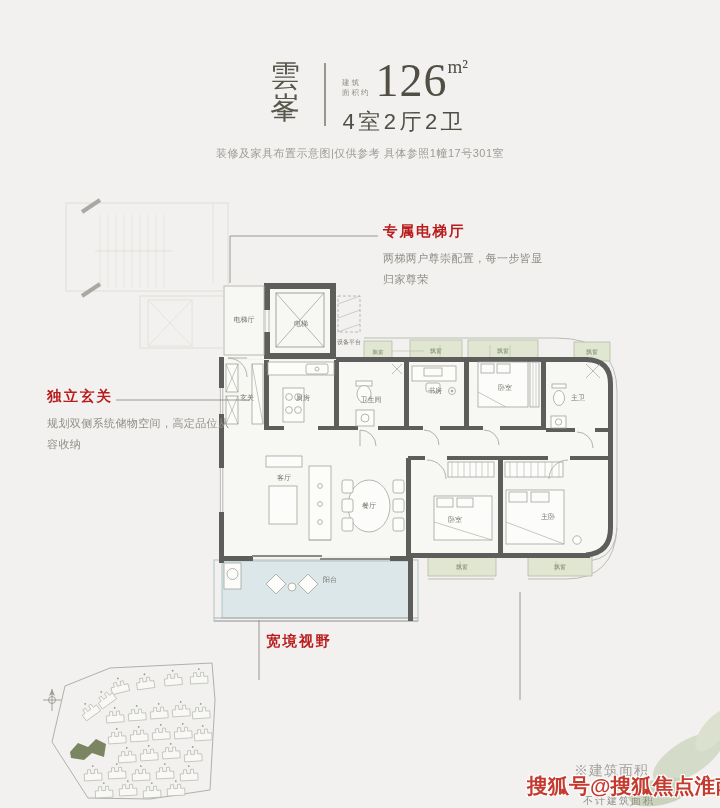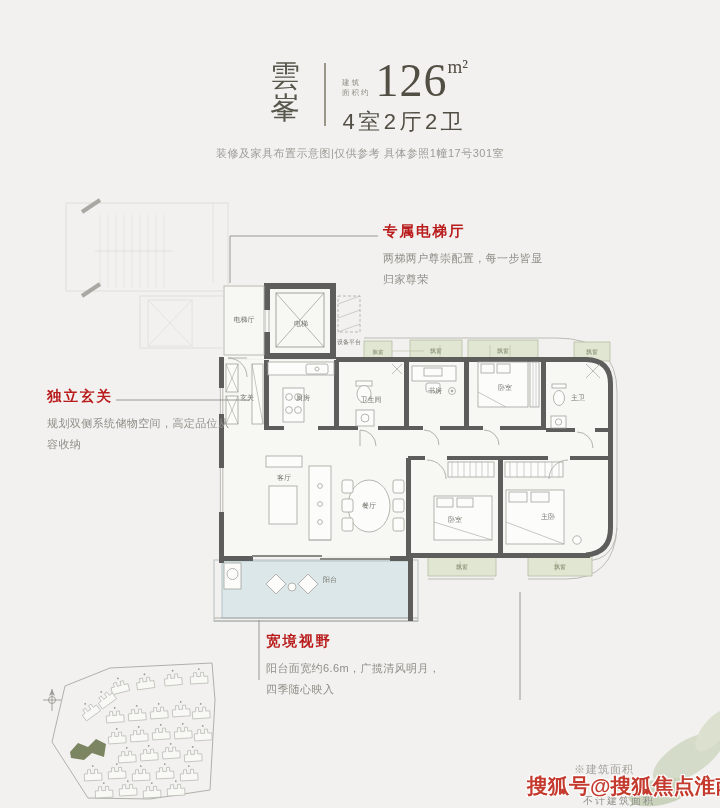--- a/index.html
+++ b/index.html
@@ -24,21 +24,21 @@
   
   .ann{position:absolute;}
   .ann h3{font-size:14.5px;color:#b91c1c;font-weight:600;letter-spacing:2px;margin:0;}
   .ann p{margin:7px 0 0;font-size:11px;color:#8f8f88;line-height:21px;letter-spacing:0.4px;}
   .ann-elevator{left:383px;top:222px;}
   .ann-foyer{left:47px;top:387px;}
   .ann-view{left:266px;top:632px;}
   .ann-master{left:531px;top:634px;}
 
   
-  .wm-note-top{position:absolute;left:574px;top:762px;font-size:11px;color:#a2a29c;letter-spacing:1px;z-index:3;}
+  .wm-note-top{position:absolute;left:574px;top:762px;font-size:14px;color:#a2a29c;letter-spacing:1px;z-index:3;}
   .wm-text{position:absolute;left:527px;top:772px;z-index:4;font-size:21px;font-weight:700;
            color:#c43a2e;white-space:nowrap;letter-spacing:0px;
            text-shadow:1px 1px 0 #fff,-1px -1px 0 #fff,1px -1px 0 #fff,-1px 1px 0 #fff,0 0 3px #fff;}
   .wm-note-bottom{position:absolute;left:583px;top:794px;font-size:10px;color:#8e8e88;letter-spacing:2px;z-index:3;}
 </style>
 </head>
 <body>
 
 <div class="canvas">
 
@@ -347,20 +347,19 @@
   <div class="ann ann-elevator">
     <h3>专属电梯厅</h3>
     <p><span>两梯两户尊崇配置，每一步皆显</span><br><span>归家尊荣</span></p>
   </div>
   <div class="ann ann-foyer">
     <h3>独立玄关</h3>
     <p><span>规划双侧系统储物空间，高定品位从</span><br><span>容收纳</span></p>
   </div>
   <div class="ann ann-view">
     <h3>宽境视野</h3>
-    <p><span>阳台面宽约6.6m，广揽清风明月，</span><br><span>四季随心映入</span></p>
   </div>
 
   <div class="wm-note-top">※建筑面积</div>
   <div class="wm-text">搜狐号@搜狐焦点淮南站</div>
   <div class="wm-note-bottom">不计建筑面积</div>
 
 </div>
 
 </body></html>

